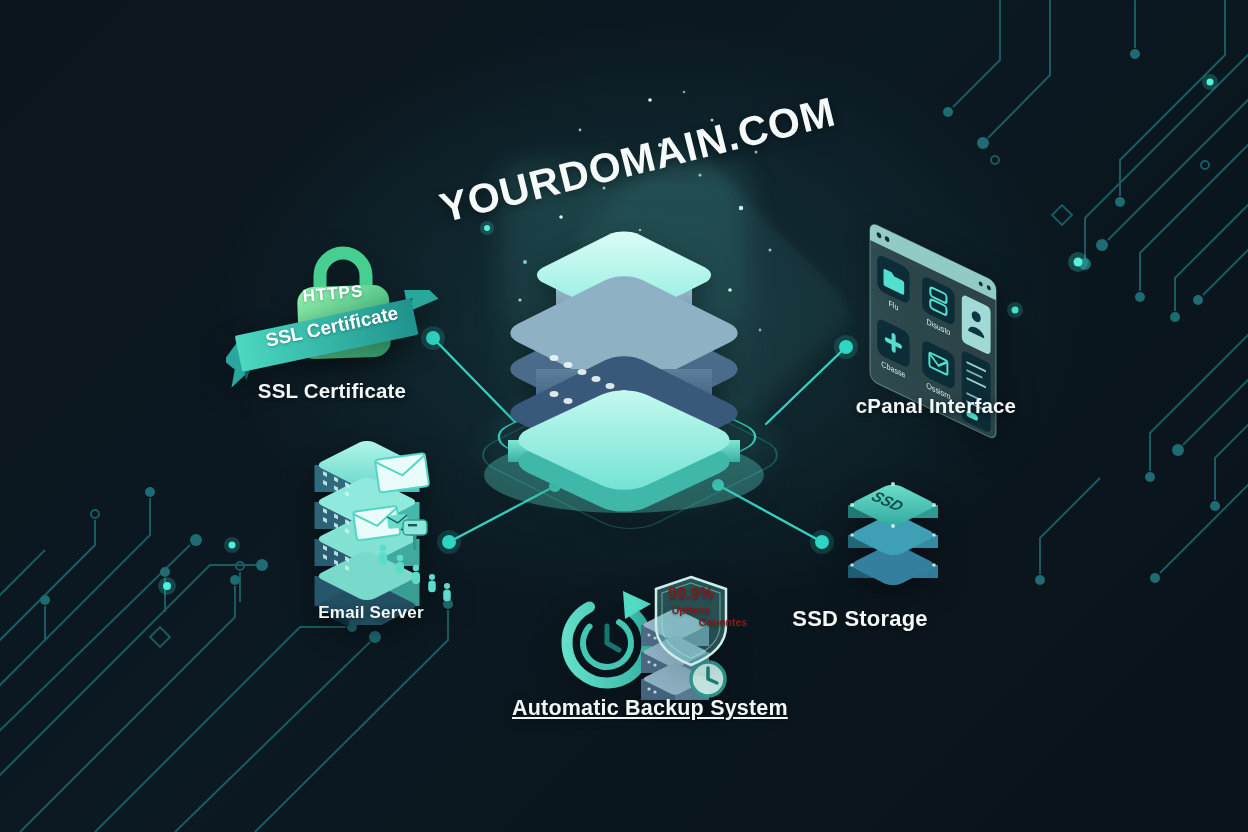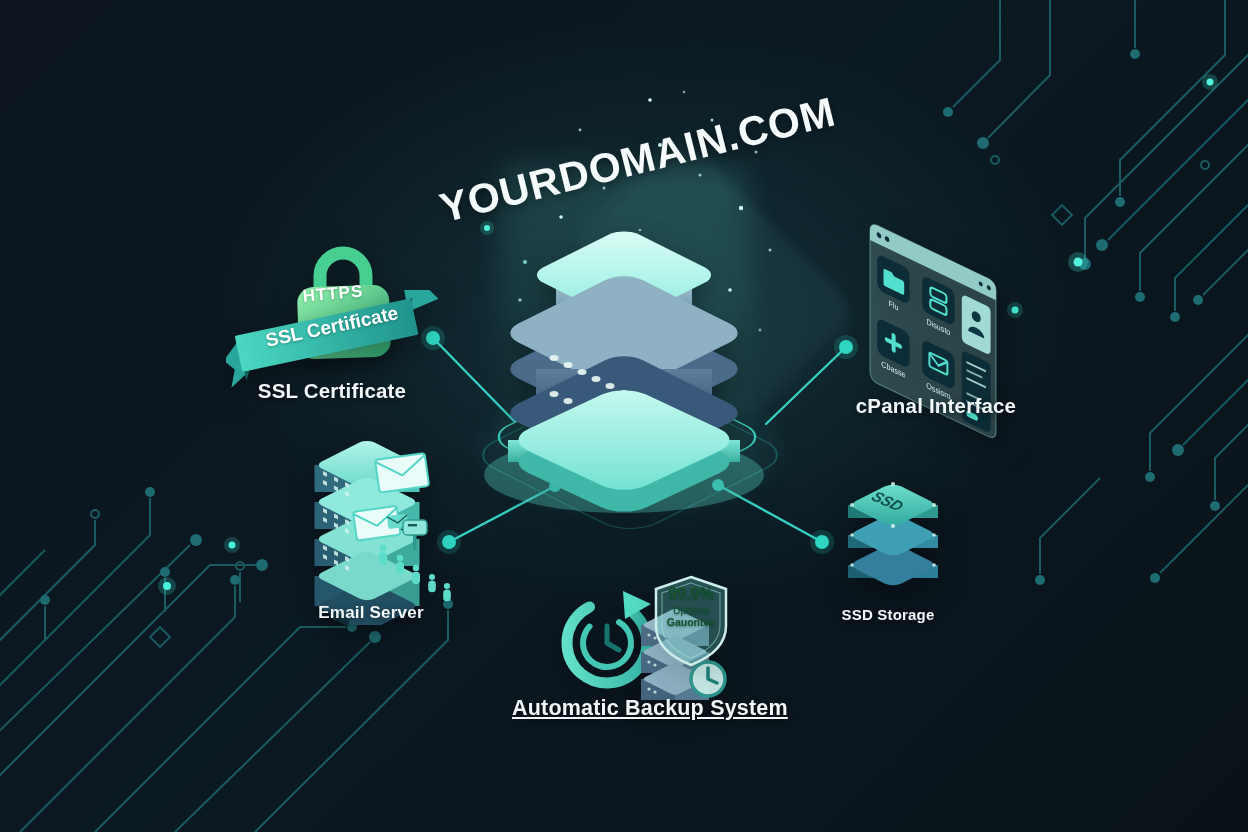--- a/index.html
+++ b/index.html
@@ -44,21 +44,21 @@
     position:absolute;left:288px;top:284px;width:90px;text-align:center;
     color:#fff;font-weight:800;font-size:17px;letter-spacing:1px;
     transform:rotate(-5deg);text-shadow:0 1px 3px rgba(0,60,30,.35);
   }
   .ribbon-text{
     position:absolute;left:247px;top:316px;width:170px;text-align:center;
     color:#fff;font-weight:700;font-size:19px;
     transform:rotate(-12deg);text-shadow:0 1px 3px rgba(0,60,55,.4);
     white-space:nowrap;
   }
-  .badge-text{position:absolute;color:#14532d;text-align:center;text-shadow:0 1px 2px rgba(0,40,40,.5);white-space:nowrap;}
+  .badge-text{position:absolute;color:#7f1d1d;text-align:center;text-shadow:0 1px 2px rgba(0,40,40,.5);white-space:nowrap;}
   .shadowed{filter:drop-shadow(8px 14px 16px rgba(0,0,0,.45));}
   .soft-shadow{filter:drop-shadow(0 10px 14px rgba(0,0,0,.35));}
 </style>
 </head>
 <body>
 
 <svg class="layer" viewBox="0 0 1248 832">
   <g stroke="#1c5f66" stroke-width="2" fill="none" opacity=".95">
 
     <path d="M-15,655 L95,545 L95,520"></path>
@@ -505,25 +505,25 @@
     <circle cx="163" cy="104" r="17" fill="#cdeeea" opacity=".95" stroke="#2f9a90" stroke-width="3.5"></circle>
     <path d="M163,104 L163,93 M163,104 L172,108" stroke="#1d7f78" stroke-width="3.5" stroke-linecap="round" fill="none"></path>
   </g>
 </svg>
 
 <svg class="abs soft-shadow" style="left:650px;top:574px;" width="82" height="96" viewBox="0 0 82 96">
   <path d="M41,3 L76,15 L76,52 Q76,77 41,91 Q6,77 6,52 L6,15 Z" fill="rgba(110,215,205,.30)" stroke="#cdeeea" stroke-width="2.5"></path>
   <path d="M41,9 L70,19 L70,51 Q70,72 41,84 Q12,72 12,51 L12,19 Z" fill="none" stroke="rgba(170,240,230,.45)" stroke-width="1.2"></path>
 </svg>
 <div class="badge-text" style="left:651px;top:585px;width:80px;font-size:16px;font-weight:800;">99.9%</div>
-<div class="badge-text" style="left:651px;top:604px;width:80px;font-size:10.5px;font-weight:400;">Uptiene</div>
-<div class="badge-text" style="left:651px;top:616px;width:80px;font-size:10.5px;font-weight:600;">Gauontes</div>
+<div class="badge-text" style="left:651px;top:604px;width:80px;font-size:10.5px;font-weight:700;">Uptiene</div>
+<div class="badge-text" style="left:683px;top:616px;width:80px;font-size:10.5px;font-weight:600;">Gauontes</div>
 
 <div class="title">YOURDOMAIN.COM</div>
 
 <div class="lock-text">HTTPS</div>
 <div class="ribbon-text">SSL Certificate</div>
 
 <div class="label" style="left:252px;top:379px;width:160px;font-size:20.5px;">SSL Certificate</div>
 <div class="label" style="left:846px;top:394px;width:180px;font-size:20.5px;">cPanal Interface</div>
 <div class="label" style="left:281px;top:603px;width:180px;font-size:17px;">Email Server</div>
-<div class="label" style="left:798px;top:606px;width:180px;font-size:15px;">SSD Storage</div>
+<div class="label" style="left:770px;top:606px;width:180px;font-size:22px;">SSD Storage</div>
 <div class="label" style="left:512px;top:696px;width:250px;font-size:21.5px;text-decoration:underline;">Automatic Backup System</div>
 
 </body></html>

